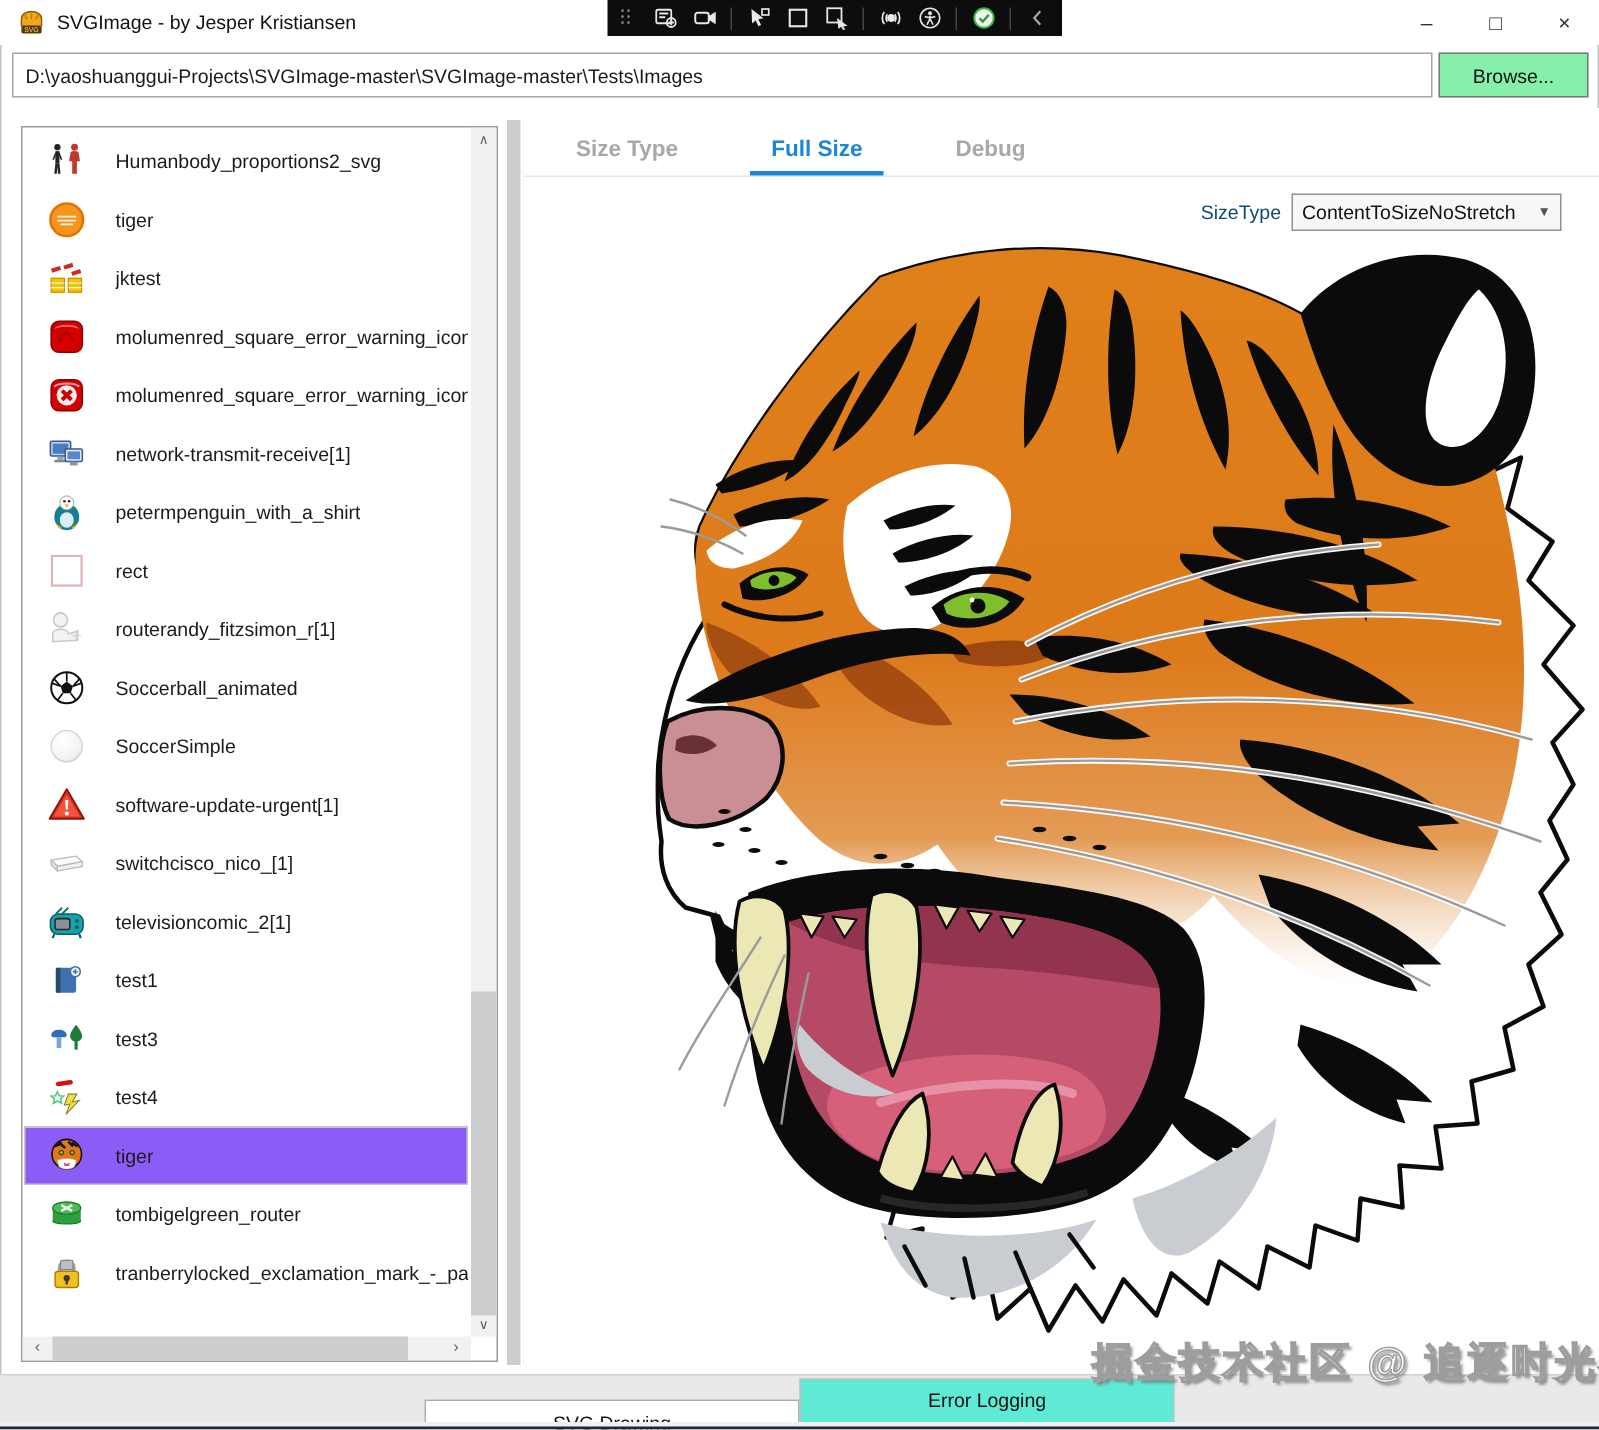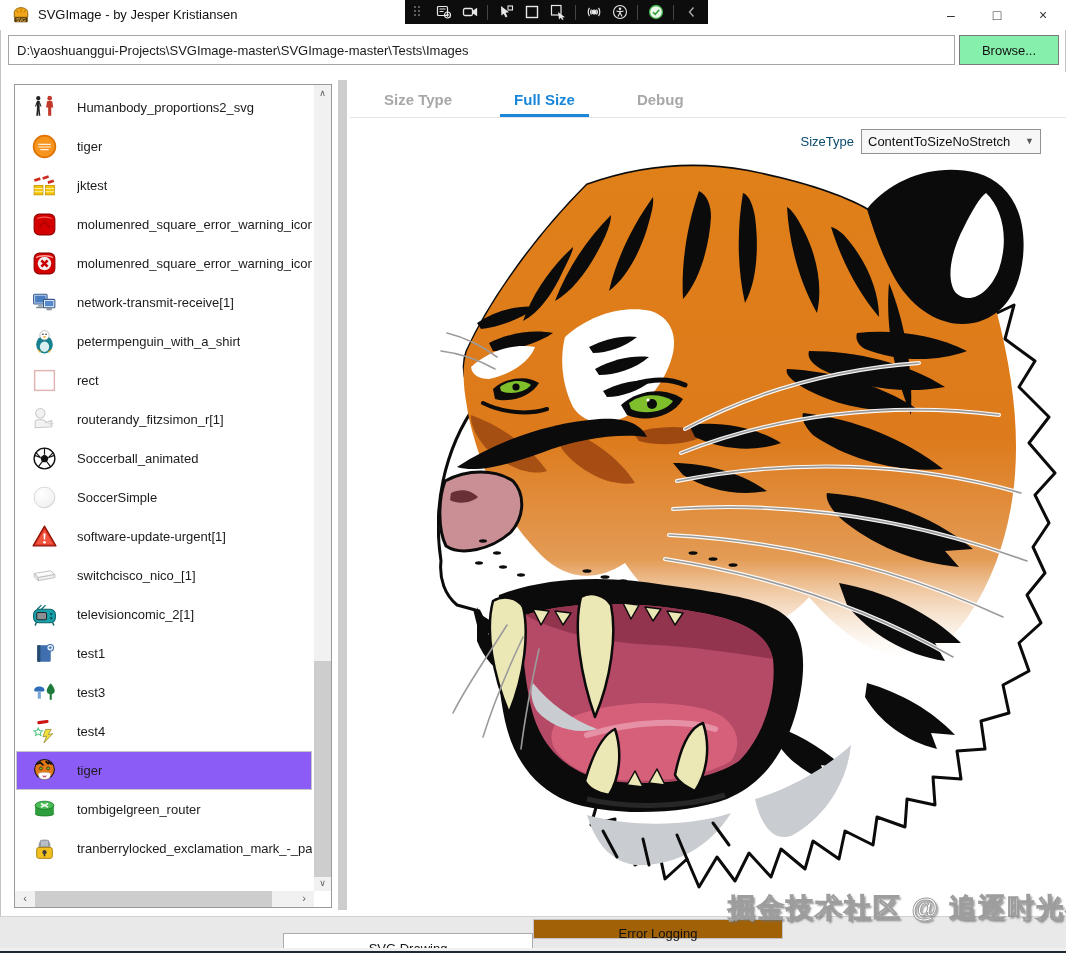--- a/index.html
+++ b/index.html
@@ -50,21 +50,21 @@
   .sizetype-label { font-size:13px; color:#0c4a6e; margin-right:7px; }
   .sizetype-select { width:180px; height:25px; border:1px solid #919191; background:#f7f7f7; font-size:13px; color:#111; display:flex; align-items:center; padding:0 6px; cursor:pointer; position:relative; }
   .sizetype-select .chev { position:absolute; right:6px; color:#555; font-size:9px; }
   .canvas { position:absolute; left:87px; top:91px; width:620px; height:730px; }
   .canvas svg { width:620px; height:730px; }
 
   
   .bottom-strip { position:absolute; left:0; bottom:5px; height:32px; right:0; background:#e9e9e9; border-top:1px solid #d2d2d2; }
   .btab { position:absolute; top:16px; width:250px; height:32px; font-size:13px; color:#111; text-align:center; line-height:30px; cursor:pointer; }
   .btab.active { background:#fff; border:1px solid #acacac; }
-  .btab.inactive { background:#a16207; border:1px solid #c2c2c2; top:2px; height:20px; line-height:27px; }
+  .btab.inactive { background:#5eead4; border:1px solid #c2c2c2; top:2px; height:31px; line-height:27px; }
   .bottom-edge { position:absolute; left:0; bottom:0; right:0; height:5px; background:#f0f0f0; border-bottom:2px solid #1f2730; }
 
   .watermark { position:absolute; left:728px; top:890px; font-size:27px; font-weight:bold; letter-spacing:2px; color:#fff;
     -webkit-text-stroke:1px #9d9d9d; text-shadow:2px 2px 2px rgba(110,110,110,.75); white-space:nowrap; }
 </style>
 </head>
 <body>
 
 <div class="window">
 

